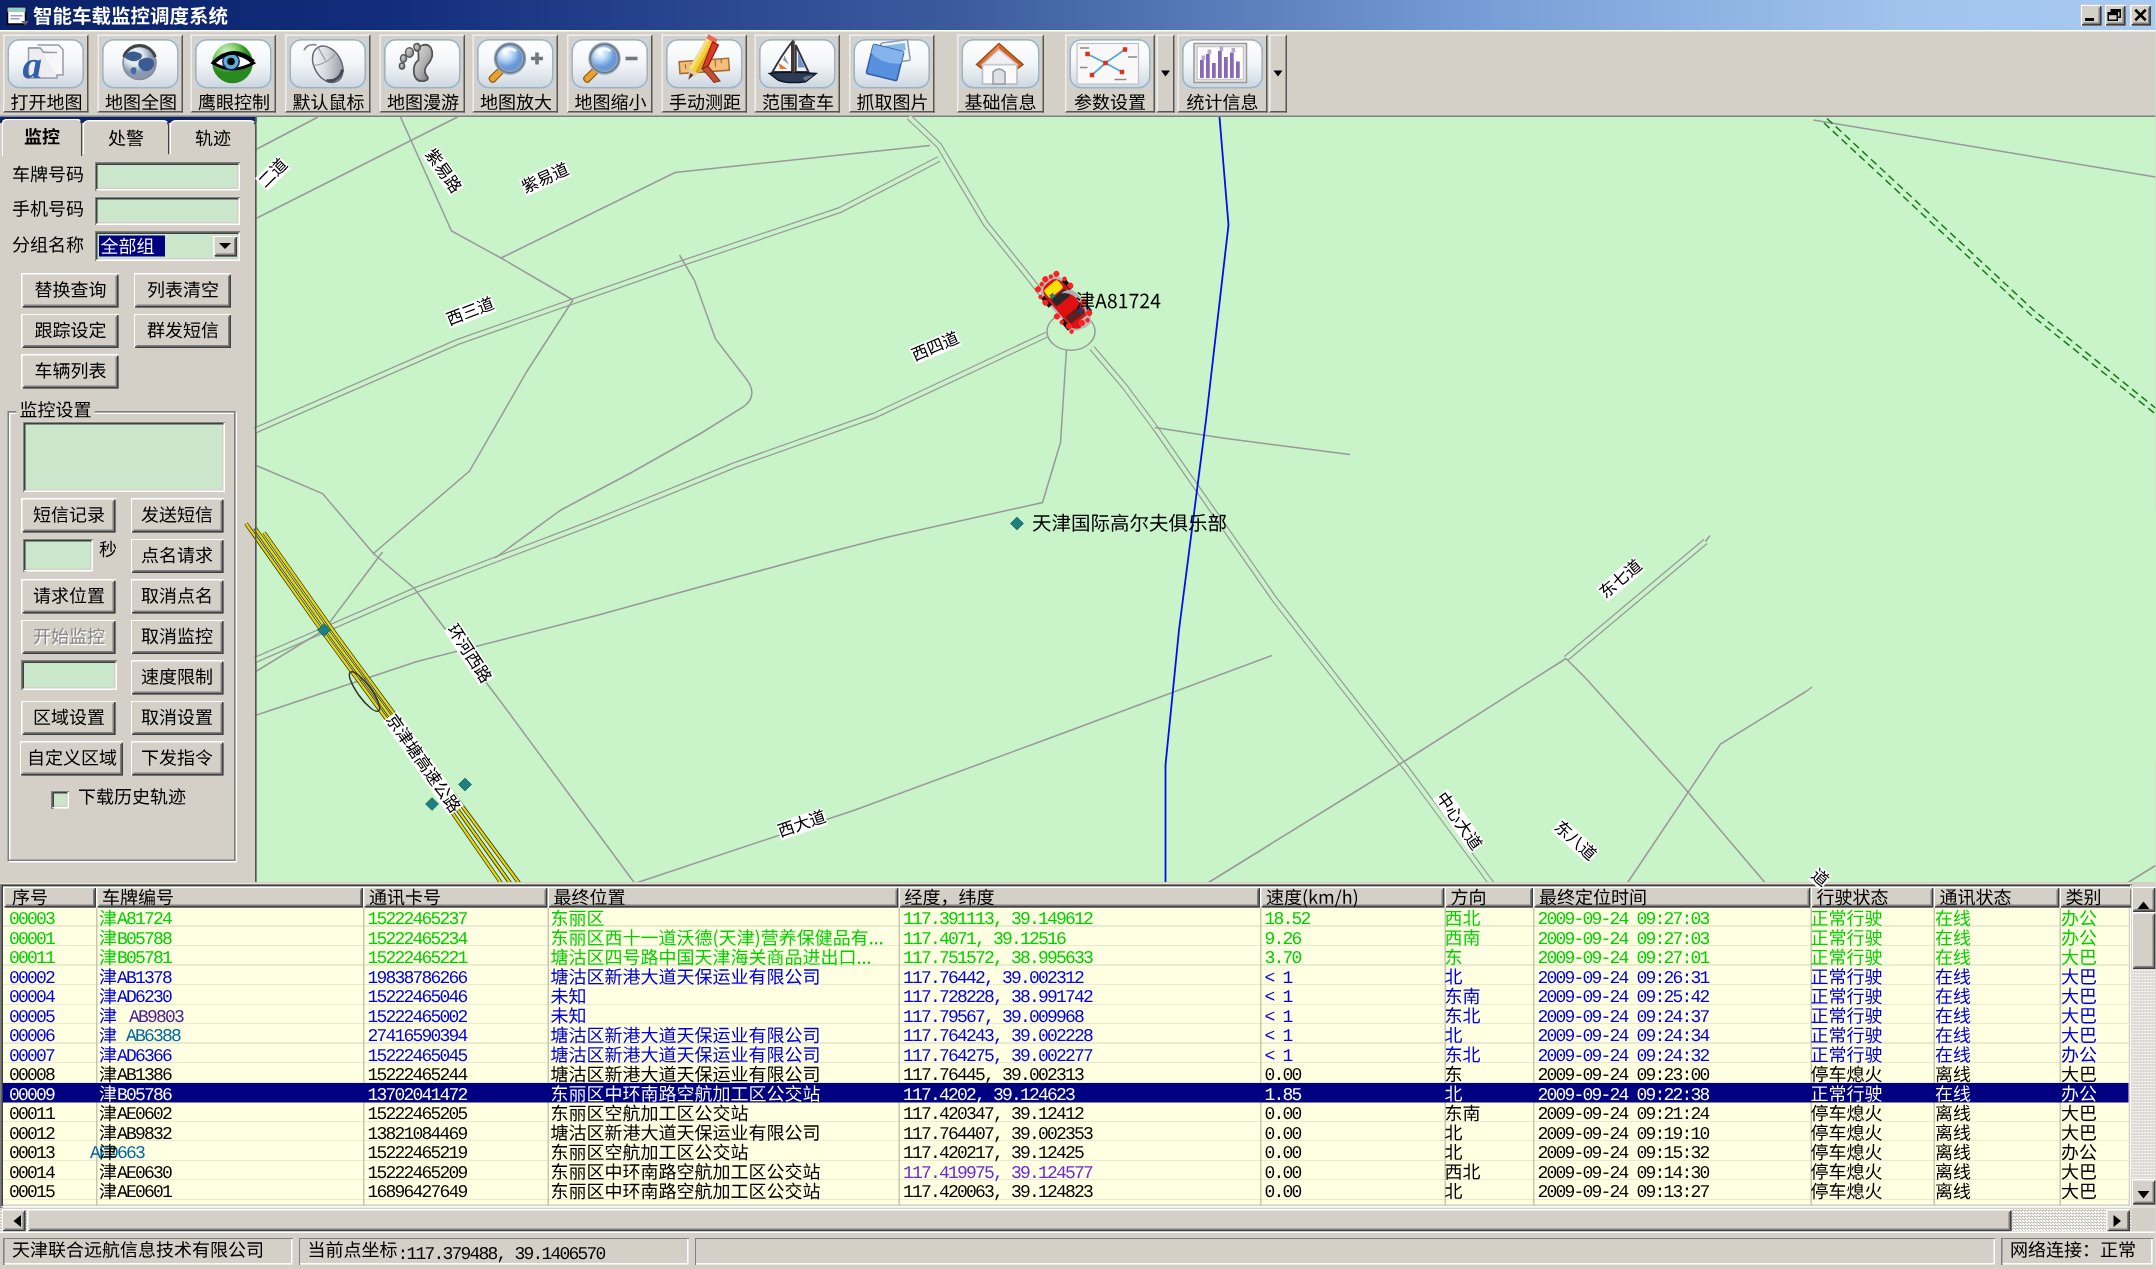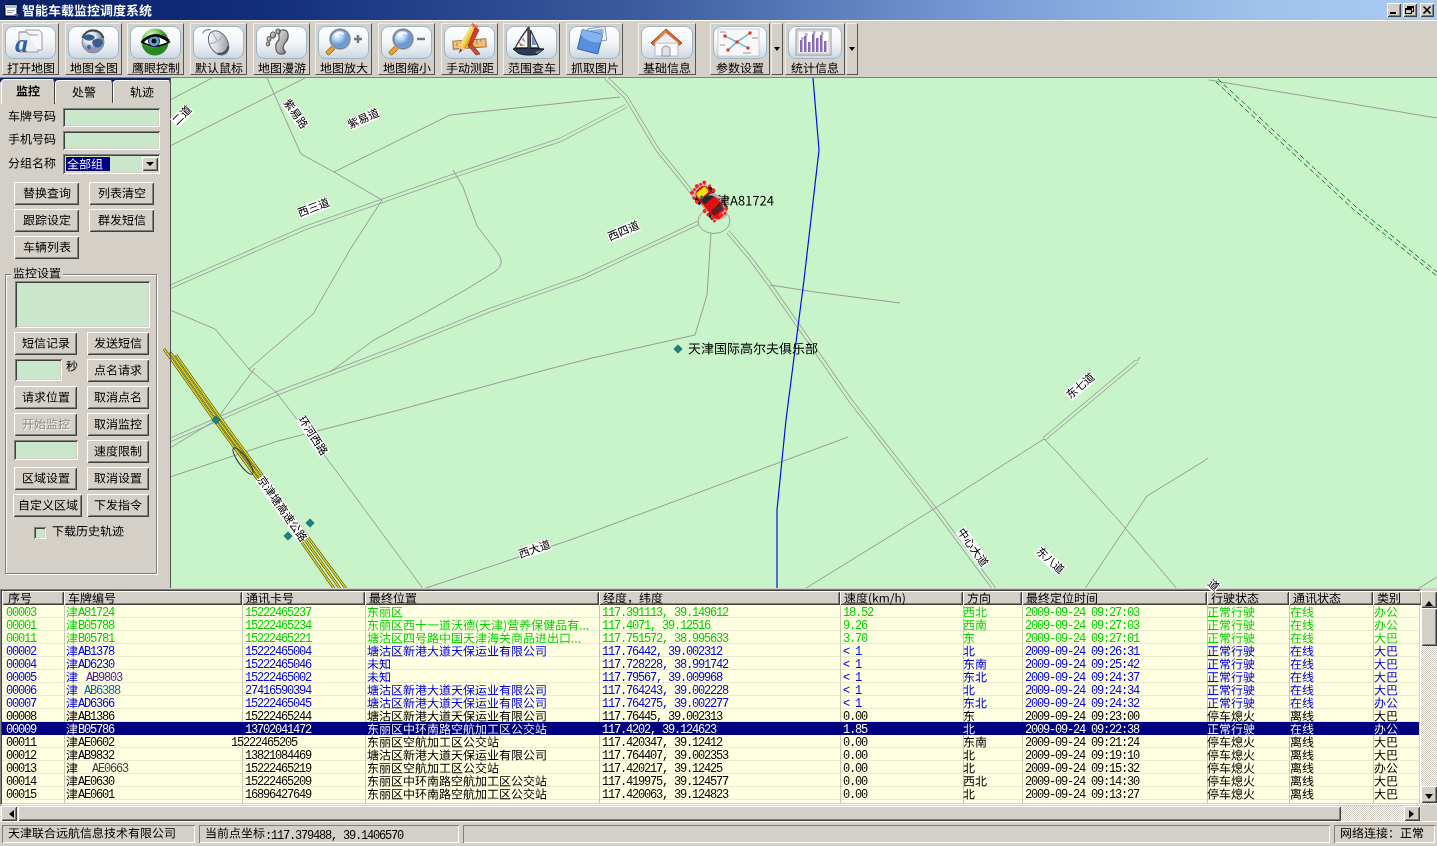--- a/index.html
+++ b/index.html
@@ -401,21 +401,21 @@
 <div class="mono" style="left:843px;top:619.5px;color:#00d000">9.26</div>
 <div class="mono" style="left:1025px;top:619.5px;color:#00d000">2009-09-24 09:27:03</div>
 <div class="mono" style="left:6px;top:632.5px;color:#00d000">00011</div>
 <div class="mono" style="left:78px;top:632.5px;color:#00d000">B05781</div>
 <div class="mono" style="left:245px;top:632.5px;color:#00d000">15222465221</div>
 <div class="mono" style="left:602px;top:632.5px;color:#00d000">117.751572, 38.995633</div>
 <div class="mono" style="left:843px;top:632.5px;color:#00d000">3.70</div>
 <div class="mono" style="left:1025px;top:632.5px;color:#00d000">2009-09-24 09:27:01</div>
 <div class="mono" style="left:6px;top:645.5px;color:#0000e8">00002</div>
 <div class="mono" style="left:78px;top:645.5px;color:#0000e8">AB1378</div>
-<div class="mono" style="left:245px;top:645.5px;color:#0000e8">15222465004</div>
+<div class="mono" style="left:245px;top:645.5px;color:#0000e8">19838786266</div>
 <div class="mono" style="left:602px;top:645.5px;color:#0000e8">117.76442, 39.002312</div>
 <div class="mono" style="left:843px;top:645.5px;color:#0000e8">&lt; 1</div>
 <div class="mono" style="left:1025px;top:645.5px;color:#0000e8">2009-09-24 09:26:31</div>
 <div class="mono" style="left:6px;top:658.5px;color:#0000e8">00004</div>
 <div class="mono" style="left:78px;top:658.5px;color:#0000e8">AD6230</div>
 <div class="mono" style="left:245px;top:658.5px;color:#0000e8">15222465046</div>
 <div class="mono" style="left:602px;top:658.5px;color:#0000e8">117.728228, 38.991742</div>
 <div class="mono" style="left:843px;top:658.5px;color:#0000e8">&lt; 1</div>
 <div class="mono" style="left:1025px;top:658.5px;color:#0000e8">2009-09-24 09:25:42</div>
 <div class="mono" style="left:6px;top:671.5px;color:#0000e8">00005</div>
@@ -443,40 +443,40 @@
 <div class="mono" style="left:843px;top:710.5px;color:#000">0.00</div>
 <div class="mono" style="left:1025px;top:710.5px;color:#000">2009-09-24 09:23:00</div>
 <div class="mono" style="left:6px;top:723.5px;color:#fff">00009</div>
 <div class="mono" style="left:78px;top:723.5px;color:#fff">B05786</div>
 <div class="mono" style="left:245px;top:723.5px;color:#fff">13702041472</div>
 <div class="mono" style="left:602px;top:723.5px;color:#fff">117.4202, 39.124623</div>
 <div class="mono" style="left:843px;top:723.5px;color:#fff">1.85</div>
 <div class="mono" style="left:1025px;top:723.5px;color:#fff">2009-09-24 09:22:38</div>
 <div class="mono" style="left:6px;top:736.5px;color:#000">00011</div>
 <div class="mono" style="left:78px;top:736.5px;color:#000">AE0602</div>
-<div class="mono" style="left:231px;top:736.5px;color:#000">15222465205</div>
+<div class="mono" style="left:245px;top:736.5px;color:#000">15222465205</div>
 <div class="mono" style="left:602px;top:736.5px;color:#000">117.420347, 39.12412</div>
 <div class="mono" style="left:843px;top:736.5px;color:#000">0.00</div>
 <div class="mono" style="left:1025px;top:736.5px;color:#000">2009-09-24 09:21:24</div>
 <div class="mono" style="left:6px;top:749.5px;color:#000">00012</div>
 <div class="mono" style="left:78px;top:749.5px;color:#000">AB9832</div>
 <div class="mono" style="left:245px;top:749.5px;color:#000">13821084469</div>
 <div class="mono" style="left:602px;top:749.5px;color:#000">117.764407, 39.002353</div>
 <div class="mono" style="left:843px;top:749.5px;color:#000">0.00</div>
 <div class="mono" style="left:1025px;top:749.5px;color:#000">2009-09-24 09:19:10</div>
 <div class="mono" style="left:6px;top:762.5px;color:#000">00013</div>
-<div class="mono" style="left:92px;top:762.5px;color:#404040">AE0663</div>
+<div class="mono" style="left:60px;top:762.5px;color:#0369a1">AE0663</div>
 <div class="mono" style="left:245px;top:762.5px;color:#000">15222465219</div>
 <div class="mono" style="left:602px;top:762.5px;color:#000">117.420217, 39.12425</div>
 <div class="mono" style="left:843px;top:762.5px;color:#000">0.00</div>
 <div class="mono" style="left:1025px;top:762.5px;color:#000">2009-09-24 09:15:32</div>
 <div class="mono" style="left:6px;top:775.5px;color:#000">00014</div>
 <div class="mono" style="left:78px;top:775.5px;color:#000">AE0630</div>
 <div class="mono" style="left:245px;top:775.5px;color:#000">15222465209</div>
-<div class="mono" style="left:602px;top:775.5px;color:#000000">117.419975, 39.124577</div>
+<div class="mono" style="left:602px;top:775.5px;color:#6d28d9">117.419975, 39.124577</div>
 <div class="mono" style="left:843px;top:775.5px;color:#000">0.00</div>
 <div class="mono" style="left:1025px;top:775.5px;color:#000">2009-09-24 09:14:30</div>
 <div class="mono" style="left:6px;top:788.5px;color:#000">00015</div>
 <div class="mono" style="left:78px;top:788.5px;color:#000">AE0601</div>
 <div class="mono" style="left:245px;top:788.5px;color:#000">16896427649</div>
 <div class="mono" style="left:602px;top:788.5px;color:#000">117.420063, 39.124823</div>
 <div class="mono" style="left:843px;top:788.5px;color:#000">0.00</div>
 <div class="mono" style="left:1025px;top:788.5px;color:#000">2009-09-24 09:13:27</div>
 <div style="left:1421px;top:591px;width:16px;height:214px;background:#d4d0c8"></div>
 <div class="hatch" style="left:1421px;top:591px;width:16px;height:214px"></div>

